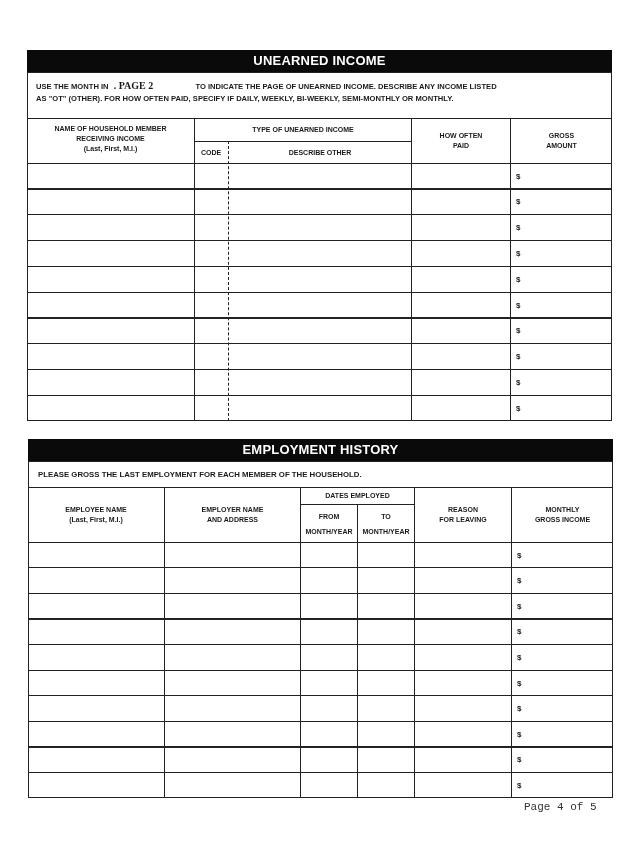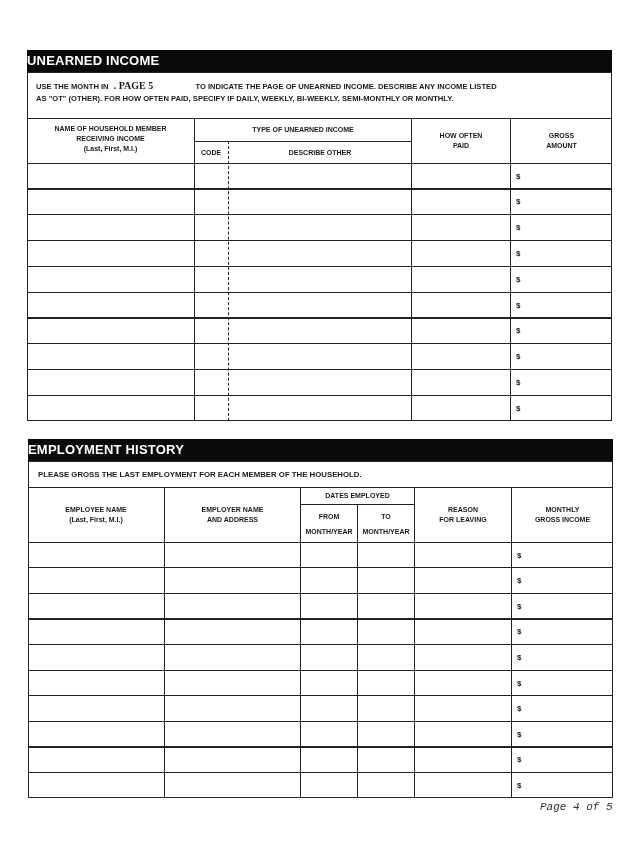--- a/index.html
+++ b/index.html
@@ -3,21 +3,21 @@
 <meta charset="utf-8">
 <style>
   html, body { margin: 0; padding: 0; }
   body {
     width: 642px; height: 841px; background: #ffffff; position: relative; overflow: hidden;
     font-family: "Liberation Sans", sans-serif; color: #111;
   }
   .abs { position: absolute; box-sizing: border-box; }
   .bar {
     background: #0a0a0a; color: #fff; font-weight: bold; font-size: 13px;
-    text-align: left; line-height: 22px; letter-spacing: 0.2px;
+    text-align: center; line-height: 22px; letter-spacing: 0.2px;
   }
   .frame { border: 1.5px solid #222; }
   .instr { font-size: 7.6px; font-weight: bold; line-height: 12px; color: #1a1a1a; }
   .instr .ser { font-family: "Liberation Serif", serif; font-size: 10px; font-weight: bold; }
   .hline { background: #222; height: 1.3px; }
   .vline { background: #222; width: 1.3px; }
   .dline { width: 0; border-left: 1.5px dashed #222; }
   .hdr {
     font-size: 7px; font-weight: bold; text-align: center; line-height: 10px; color: #1a1a1a;
     display: flex; flex-direction: column; justify-content: center; align-items: center;
@@ -31,21 +31,21 @@
 
 <div class="abs bar" style="left:27px; top:50px; width:585px; height:23px;">
   <span>UNEARNED INCOME</span>
 </div>
 
 <div class="abs frame" style="left:27px; top:72px; width:585px; height:349px;"></div>
 
 <div class="abs instr" style="left:36px; top:80px; width:570px;">
   <div>
     <span>USE THE MONTH IN</span>
-    <span class="ser" style="margin-left:3px;">. PAGE 5</span>
+    <span class="ser" style="margin-left:3px;">. PAGE 2</span>
     <span style="margin-left:40px;">TO INDICATE THE PAGE OF UNEARNED INCOME. DESCRIBE ANY INCOME LISTED</span>
   </div>
   <div>AS "OT" (OTHER). FOR HOW OFTEN PAID, SPECIFY IF DAILY, WEEKLY, BI-WEEKLY, SEMI-MONTHLY OR MONTHLY.</div>
 </div>
 
 <div class="abs hline" style="left:27px; top:118px; width:585px;"></div>
 <div class="abs hline" style="left:194px; top:141px; width:218px;"></div>
 <div id="t1-rows">
     <div class="abs hline" style="left:27px; top:162.5px; width:585px;"></div>
     <div class="abs cell" style="left:27px; top:163.5px; width:585px; height:24.8px;"></div>
@@ -506,15 +506,15 @@
 </div>
 <div class="abs hdr" style="left:415px; top:488px; width:96px; height:54px;">
   <span>REASON</span>
   <span>FOR LEAVING</span>
 </div>
 <div class="abs hdr" style="left:512px; top:488px; width:101px; height:54px;">
   <span>MONTHLY</span>
   <span>GROSS INCOME</span>
 </div>
 
-<div class="abs footer" style="left:540px; top:801px;font-style:italic;">
+<div class="abs footer" style="left:524px; top:801px;">
   <span>Page 4 of 5</span>
 </div>
 
 </body></html>

